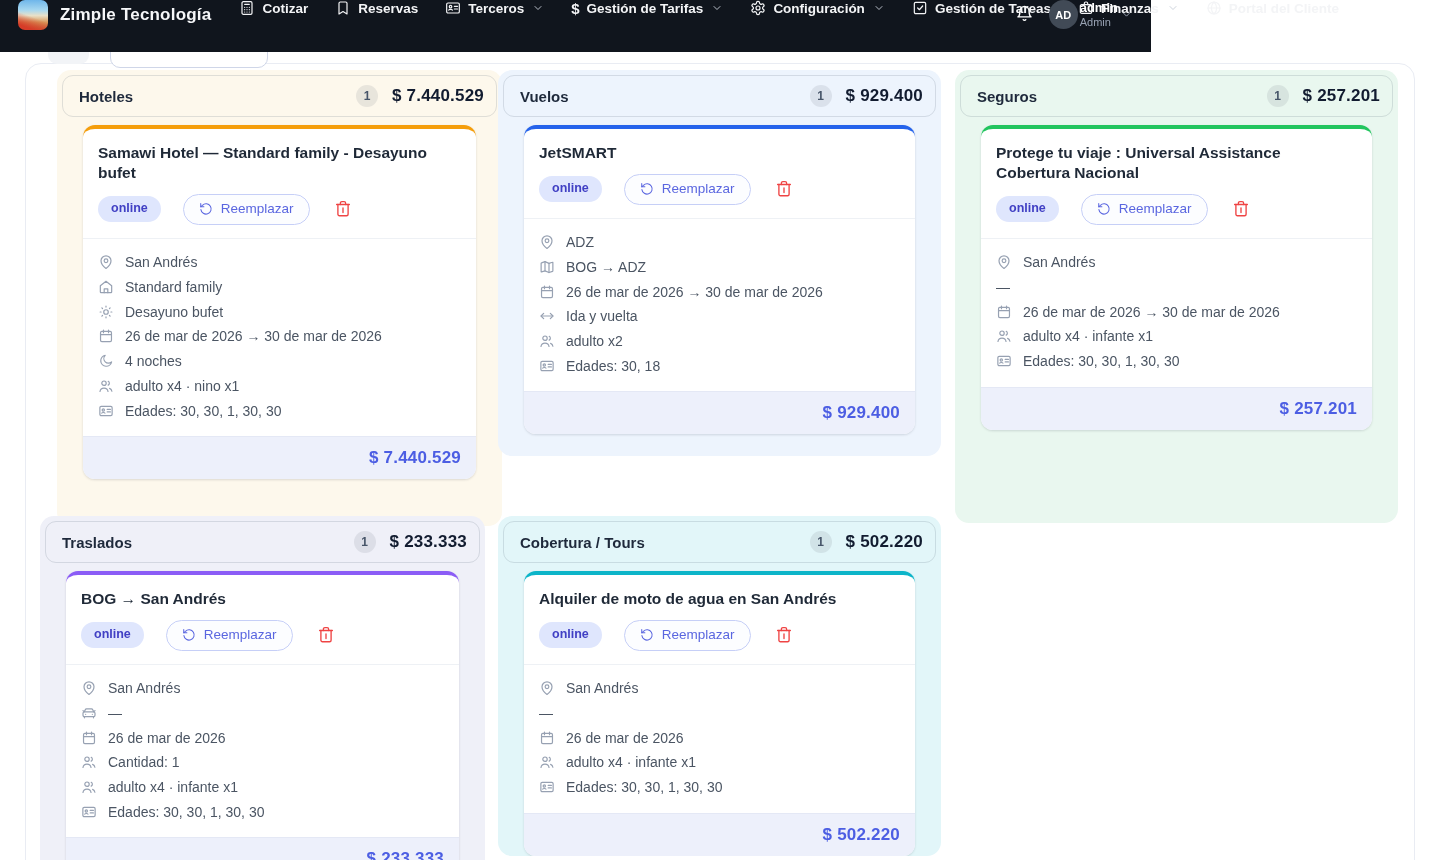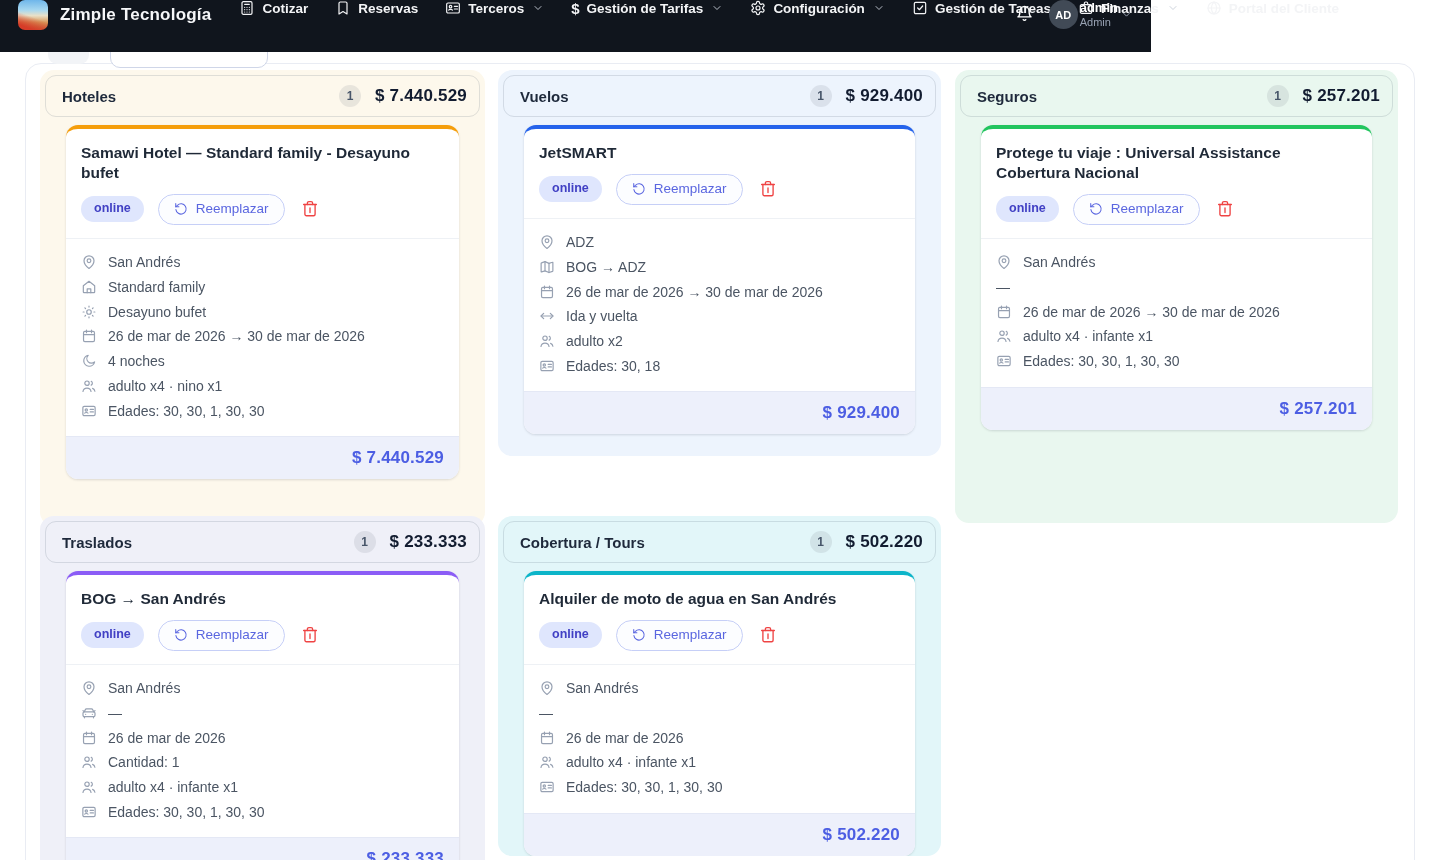--- a/index.html
+++ b/index.html
@@ -47,41 +47,41 @@
   
   .toolbar-pill { position:absolute; left:48px; top:32px; width:41px; height:32px;
                   background:#f2f4f7; border-radius:9px; z-index:5; cursor:pointer; }
   .toolbar-input { position:absolute; left:110px; top:22px; width:158px; height:46px;
                    background:#fff; border:1.5px solid #cfd6e8; border-radius:10px; z-index:5; }
   .container-card { position:absolute; left:25px; top:63px; width:1390px; height:880px;
                     border:1px solid #e9ecf3; border-radius:16px; background:#fff; }
 
   
   .section { position:absolute; border-radius:14px; padding:5px; overflow:hidden; }
-  .sec-hoteles    { left:40px;  top:70px;  width:445px; height:456px; }
+  .sec-hoteles    { left:57px;  top:70px;  width:445px; height:456px; }
   .sec-vuelos     { left:498px; top:70px;  width:443px; height:386px; }
   .sec-seguros    { left:955px; top:70px;  width:443px; height:453px; }
   .sec-traslados  { left:40px;  top:516px; width:445px; height:400px; }
   .sec-receptivos { left:498px; top:516px; width:443px; height:340px; }
 
   .sec-head { height:42px; border:1px solid rgba(71,85,105,.16); border-radius:11px;
               display:flex; align-items:center; padding:0 12px 0 16px; }
   .sec-title { font-size:15px; font-weight:700; color:#1e293b; flex:1; }
   .sec-count { min-width:22px; height:22px; padding:0 5px; border-radius:999px;
                background:rgba(105,115,130,.14); color:#475569; font-size:12px; font-weight:600;
                display:flex; align-items:center; justify-content:center; margin-right:14px; }
   .sec-total { font-size:17px; font-weight:700; color:#121c30; letter-spacing:.2px; }
   .sec-body { padding:8px 21px 0; }
 
   
   .card { background:#fff; border-radius:12px; border-top:4px solid #0c4a6e; overflow:hidden;
           box-shadow:0 1px 3px rgba(16,24,40,.09), 0 1px 2px rgba(16,24,40,.05); }
   .card-head { padding:14px 15px 13px; }
   .card-title { font-size:15.5px; font-weight:700; color:#1f2937; line-height:1.28; }
-  .badge-row { display:flex; align-items:center; gap:14px; margin-top:11px; }
+  .badge-row { display:flex; align-items:center; gap:22px; margin-top:11px; }
   .status-badge { background:#dfe6fd; color:#4140c4; font-size:12.5px; font-weight:600;
                   padding:5px 13px; border-radius:999px; line-height:1.25; }
   .replace-btn { display:flex; align-items:center; gap:8px; border:1px solid #c6cff7;
                  background:#fcfdff; color:#5a66e0; font-size:13.5px; font-weight:500;
                  padding:6px 15px; border-radius:999px; cursor:pointer; font-family:inherit; line-height:1.25; }
   .btn-ico { display:flex; }
   .btn-ico svg { width:14px; height:14px; }
   .trash-btn { background:none; border:none; color:#ef4444; cursor:pointer; padding:2px; display:flex; }
   .trash-btn svg { width:18px; height:18px; }
   .card-body { border-top:1px solid #eef1f5; padding:11px 15px 13px; }

